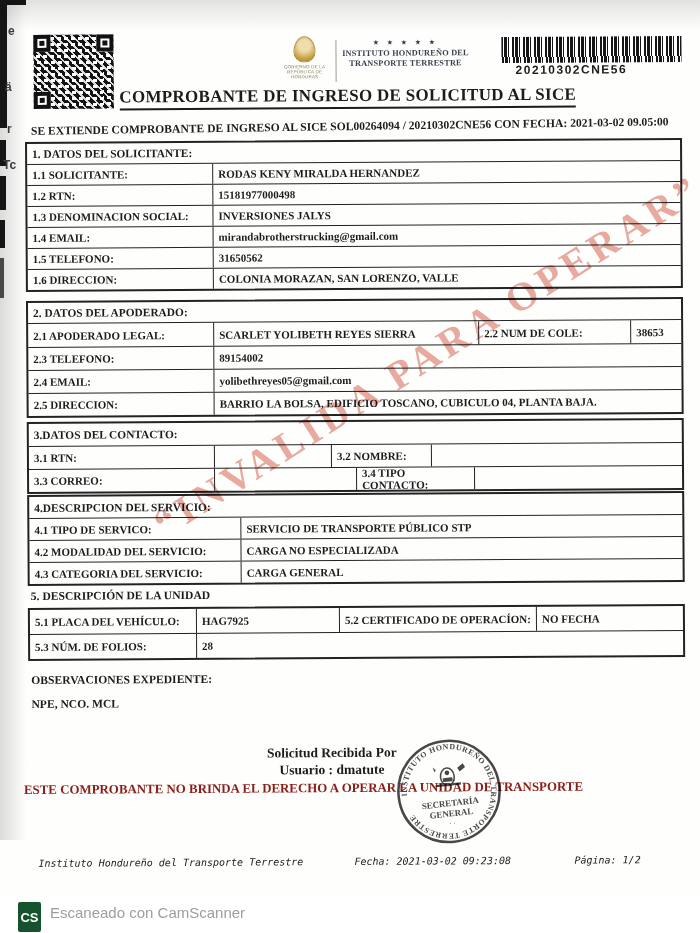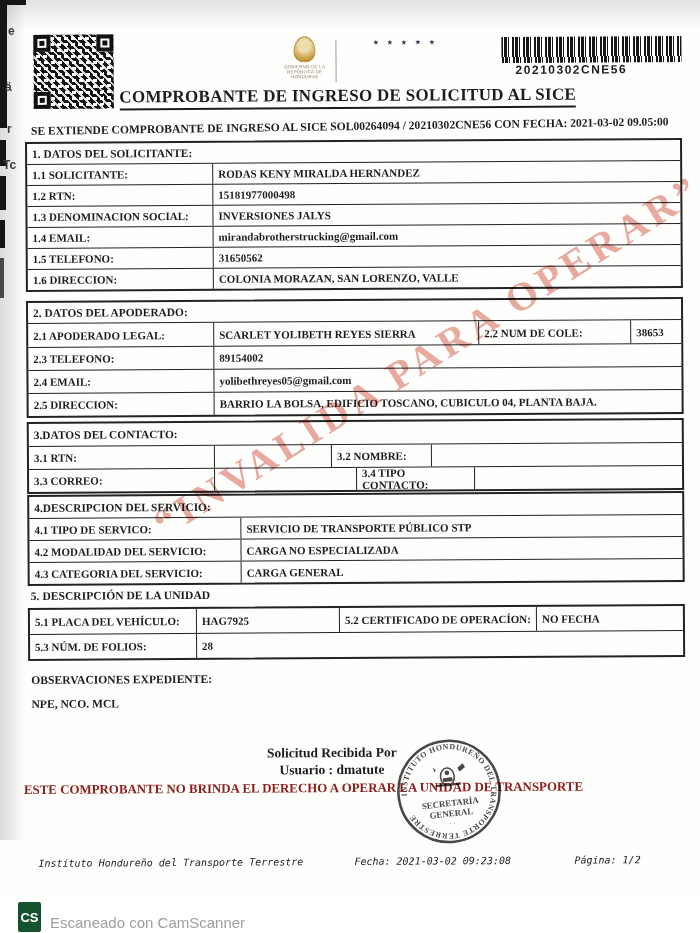--- a/index.html
+++ b/index.html
@@ -49,21 +49,21 @@
   .stamp{position:absolute;left:393px;top:738px;width:108px;height:108px;transform:rotate(-6deg);opacity:.88;mix-blend-mode:multiply;}
   .monoline{position:absolute;top:856px;left:0;width:700px;font-family:"DejaVu Sans Mono","Liberation Mono",monospace;
             font-style:italic;font-size:10px;color:#222;}
   .monoline span{position:absolute;white-space:nowrap;}
   .watermark{position:absolute;left:110px;top:338px;width:620px;text-align:center;transform:rotate(-32deg);
              font-size:40px;font-weight:bold;letter-spacing:5px;color:rgba(210,86,66,.50);mix-blend-mode:multiply;white-space:nowrap;}
   
   .cs-bar{position:absolute;left:0;top:898px;width:700px;height:35px;background:#fff;font-family:"Liberation Sans",sans-serif;}
   .cs-logo{position:absolute;left:18px;top:4px;width:23px;height:30px;background:#14532d;border-radius:2px;
            color:#fff;font-weight:bold;font-size:13px;display:flex;align-items:center;justify-content:center;}
-  .cs-label{position:absolute;left:50px;top:16px;font-size:15px;color:#9e9e9e;}
+  .cs-label{position:absolute;left:50px;top:6px;font-size:15px;color:#9e9e9e;}
 </style>
 </head>
 <body>
 
 <div id="canvas">
   <div class="shade-top"></div>
   <div class="shade-left"></div>
 
   <div class="strip" style="left:0;top:0;width:26px;height:5px"></div>
   <div class="strip" style="left:0;top:0;width:7px;height:128px"></div>
@@ -87,20 +87,24 @@
     <div class="gov">
       <div class="crest"></div>
       <div class="gov-cap">
         <div>GOBIERNO DE LA</div>
         <div>REPÚBLICA DE HONDURAS</div>
       </div>
     </div>
     <div class="hdr-div"></div>
     <div class="inst">
       <div class="stars">★ ★ ★ ★ ★</div>
+      <div class="nm">
+        <div>INSTITUTO HONDUREÑO DEL</div>
+        <div>TRANSPORTE TERRESTRE</div>
+      </div>
     </div>
 
     <div class="barcode"></div>
     <div class="barcode-val">20210302CNE56</div>
 
     <div class="title-wrap"><span class="title">COMPROBANTE DE INGRESO DE SOLICITUD AL SICE</span></div>
     <div class="subtitle">SE EXTIENDE COMPROBANTE DE INGRESO AL SICE SOL00264094 / 20210302CNE56 CON FECHA: 2021-03-02 09.05:00</div>
 
     <div class="t" style="top:140px">
       <div class="thead" style="height:20px">1. DATOS DEL SOLICITANTE:</div>

